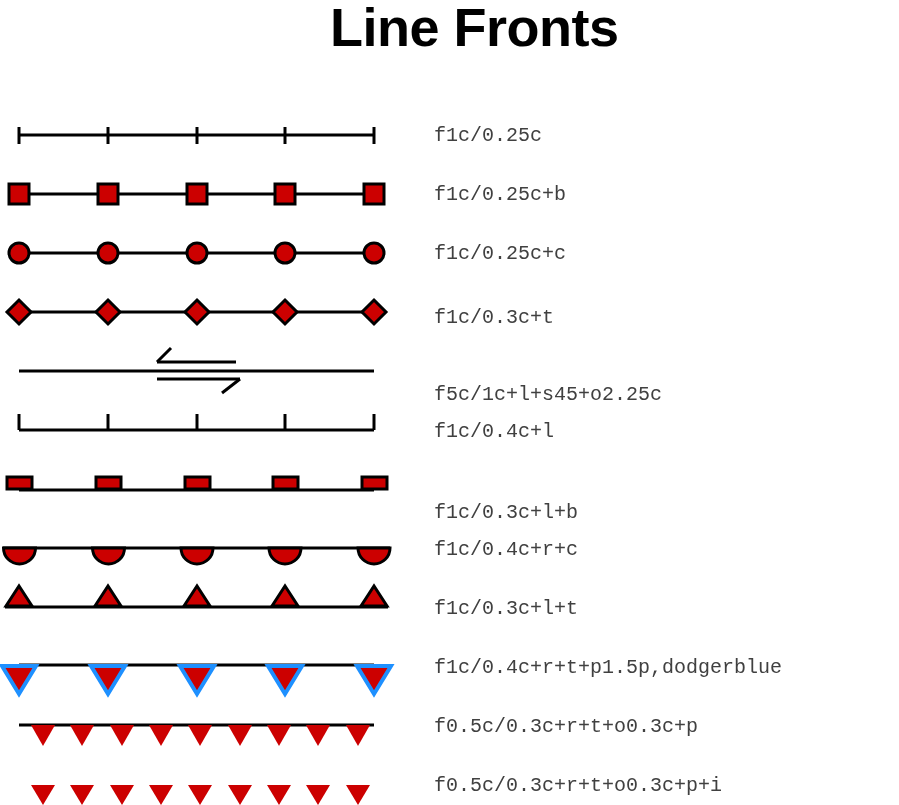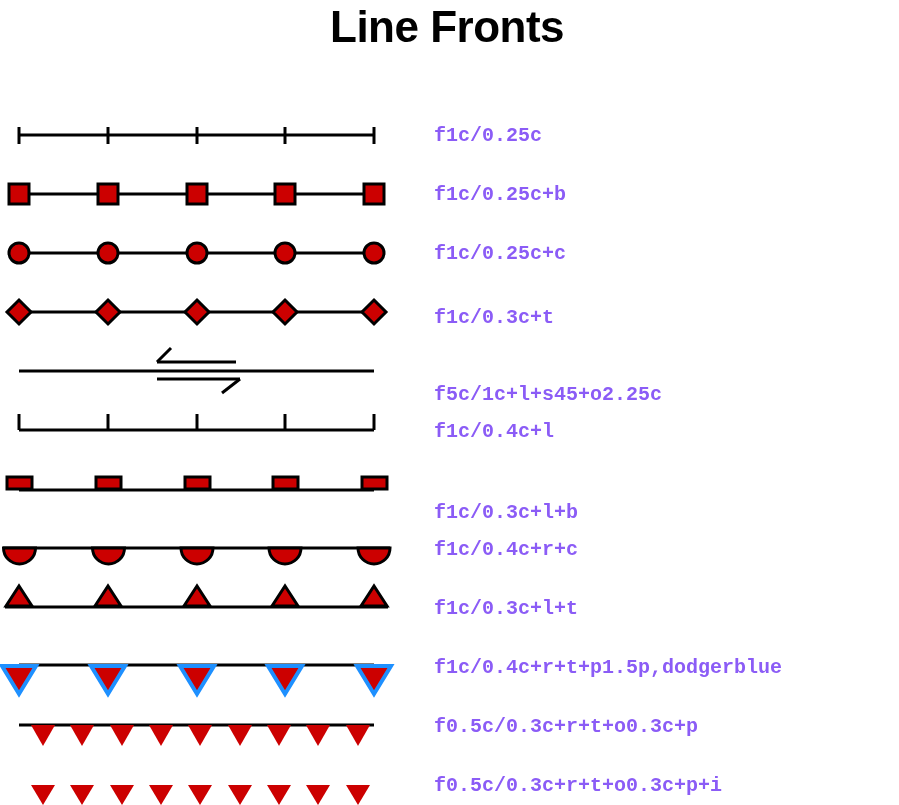--- a/index.html
+++ b/index.html
@@ -1,28 +1,28 @@
 <!DOCTYPE html>
 <html><head>
   <meta charset="utf-8">
   <style>
     html, body { margin: 0; padding: 0; background: #ffffff; }
     body { width: 899px; height: 805px; position: relative; overflow: hidden; }
     .title {
       position: absolute; left: 0; top: 0; width: 990px; text-align: center;
-      font-family: "Liberation Sans", sans-serif; font-weight: bold; font-size: 44px;
+      font-family: "Liberation Sans", sans-serif; font-weight: bold; font-size: 54px;
       line-height: 54px; color: #000; letter-spacing: -0.5px;
     }
     .title-wrap { position: absolute; left: 330px; top: 0px; width: 330px; height: 56px; }
     .title-wrap .title { left: 0; width: auto; text-align: left; top: 0; }
     svg.fronts { position: absolute; left: 0; top: 0; }
     .label {
       position: absolute; left: 434px;
-      font-family: "Liberation Mono", monospace; font-weight: bold; font-size: 20px;
-      line-height: 20px; color: #8b5cf6; white-space: nowrap;
+      font-family: "Liberation Mono", monospace; font-weight: normal; font-size: 20px;
+      line-height: 20px; color: #404040; white-space: nowrap;
     }
   </style>
 </head>
 <body>
 
 <div class="title-wrap">
   <div class="title">Line Fronts</div>
 </div>
 
 <svg class="fronts" width="899" height="805" viewBox="0 0 899 805" xmlns="http://www.w3.org/2000/svg">

